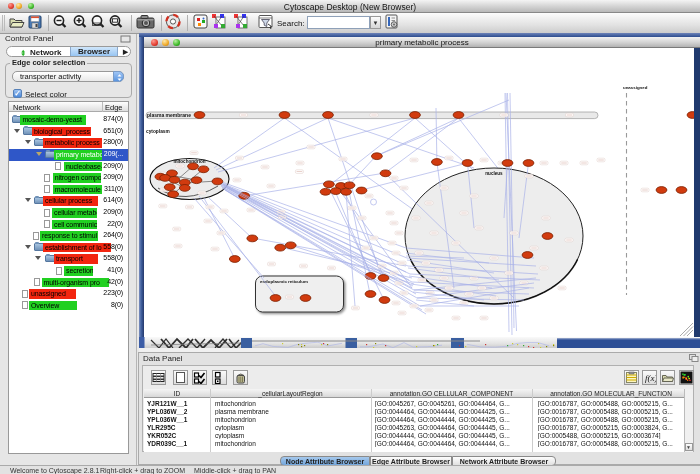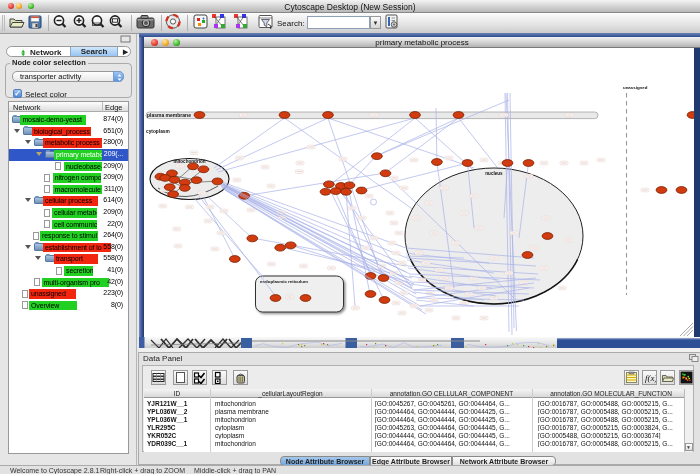--- a/index.html
+++ b/index.html
@@ -80,21 +80,21 @@
 .btab { position:absolute; top:456px; height:10px; border:1px solid #8a8a8a; font-size:7px; font-weight:bold; color:#222; text-align:center; line-height:9px; background:linear-gradient(#fdfdfd,#e0e0e0); }
 
 
 #statusbar { left:0; top:465px; width:700px; height:9px; background:#e2e2e2; border-top:1px solid #aaa; font-size:7px; color:#333; }
 #statusbar div { position:absolute; top:1px; }
 </style>
 </head>
 <body>
 
 <div class="abs" id="titlebar">
-  <div class="abs" id="title-text">Cytoscape Desktop (New Session)</div>
+  <div class="abs" id="title-text">Cytoscape Desktop (New Browser)</div>
   <div class="abs tl" style="left:7.5px; background:radial-gradient(circle at 35% 30%,#ff9a90,#e33e30 60%,#a00d04);"></div>
   <div class="abs tl" style="left:16px; background:radial-gradient(circle at 35% 30%,#ffe9a8,#f0a928 60%,#b06c00);"></div>
   <div class="abs tl" style="left:27.5px; background:radial-gradient(circle at 35% 30%,#b8f0a0,#3fba2a 60%,#0a7000);"></div>
 </div>
 
 <div class="abs" id="toolbar">
   <div class="abs" style="left:2px;top:2px;width:1px;height:16px;background:#bbb;"></div>
   <div class="abs" style="left:4px;top:2px;width:1px;height:16px;background:#bbb;"></div>
   <svg class="abs" id="tbicons" style="left:0;top:0;" width="700" height="21" viewBox="0 0 700 21">
       <g transform="translate(0,-13)">
@@ -186,37 +186,38 @@
   <div class="abs tsep" style="left:48px;"></div>
   <div class="abs tsep" style="left:131px;"></div>
   <div class="abs tsep" style="left:161px;"></div>
   <div class="abs tsep" style="left:187px;"></div>
   <div class="abs" id="searchlbl" style="left:277px;">Search:</div>
   <div class="abs" id="searchbox"></div>
   <div class="abs" id="searcharrow">▼</div>
 </div>
 
 <div class="abs" id="leftpanel">
+  <div class="abs" id="cp-head">Control Panel</div>
   <svg class="abs" style="left:120px;top:1px;" width="14" height="8" viewBox="0 0 14 8">
     <rect x="1" y="1" width="9" height="6" fill="none" stroke="#777" stroke-width="1"></rect>
   </svg>
   <div class="abs" id="cp-tabs">
     <div class="seg" style="left:0;width:63px;">
       <svg style="position:absolute;left:12px;top:1.5px;" width="8" height="8" viewBox="0 0 8 8">
         <path d="M2.2 3.4 L4.2 0.8 L6.2 3.4 Z" fill="#2db52d"></path>
           <path d="M2.2 4.6 L4.2 7.2 L6.2 4.6 Z" fill="#2db52d"></path>
           <rect x="3.6" y="2.8" width="1.2" height="2.8" fill="#2db52d"></rect>
       </svg>
       <span style="position:absolute;left:23px;top:1px;">Network</span>
     </div>
-    <div class="seg" id="tab-mosaic">Search</div>
+    <div class="seg" id="tab-mosaic">Browser</div>
     <div class="seg" style="left:112px;width:13px;text-align:center;line-height:10px;font-size:6.5px;">▶</div>
   </div>
   <div class="abs" id="groupbox"></div>
-  <div class="abs" id="grouplabel">Node color selection</div>
+  <div class="abs" id="grouplabel">Edge color selection</div>
   <div class="abs" id="combo">transporter activity</div>
   <div class="abs" id="combo-btn">
     <svg width="9" height="9" viewBox="0 0 9 9" style="position:absolute;left:0.5px;top:0.5px;">
       <path d="M2.5 3.5 L4.5 1.2 L6.5 3.5 Z" fill="#fff"></path>
       <path d="M2.5 5.5 L4.5 7.8 L6.5 5.5 Z" fill="#fff"></path>
     </svg>
   </div>
   <div class="abs" id="checkbox">✓</div>
   <div class="abs" id="checklbl">Select color</div>
   <div class="abs" id="tree">

